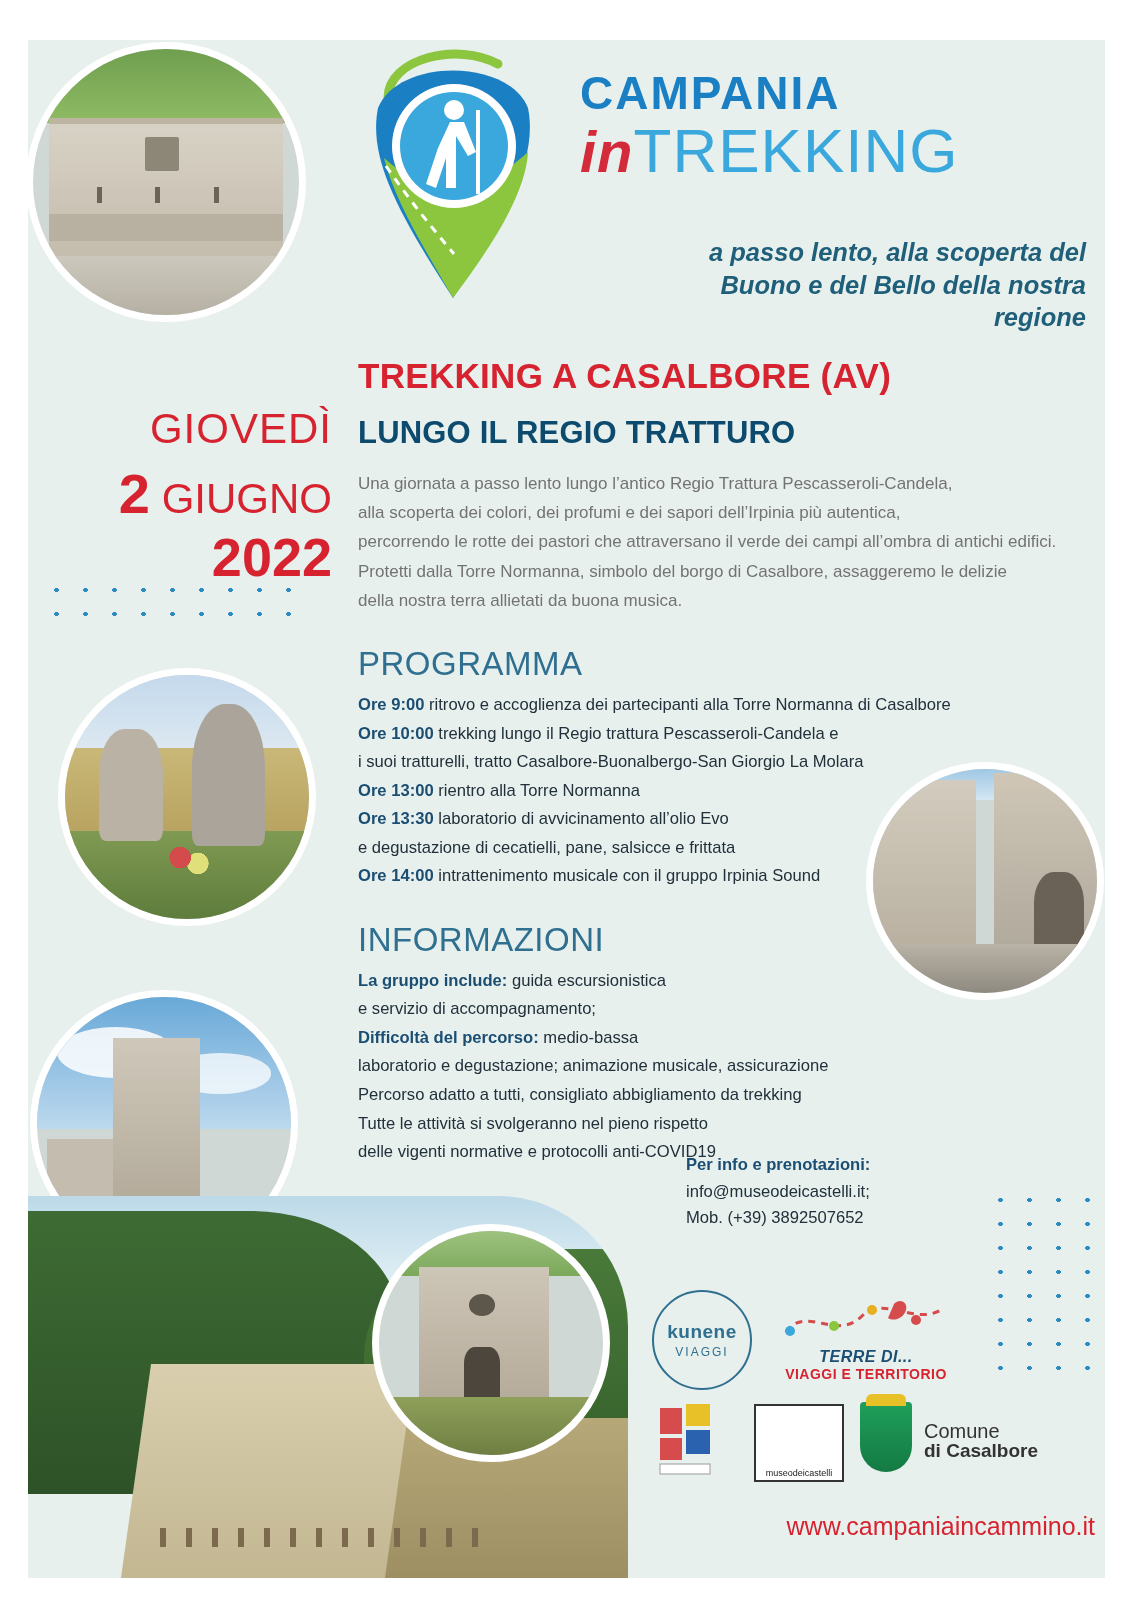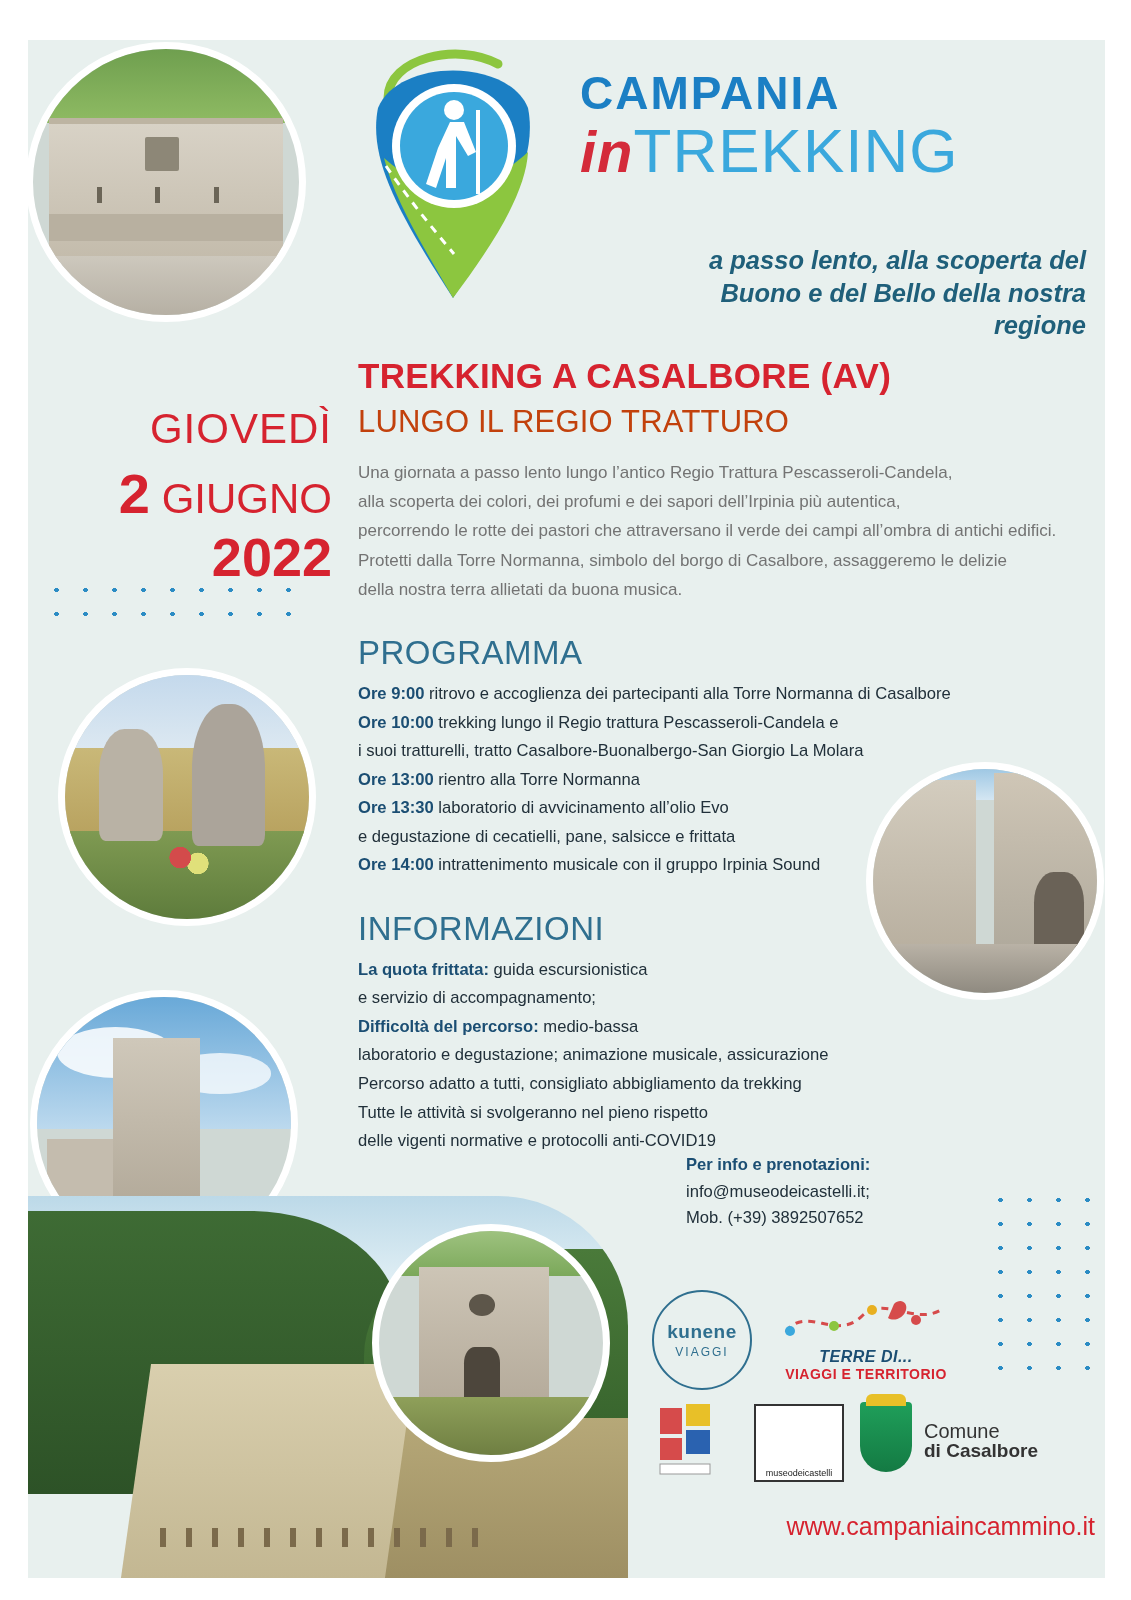--- a/index.html
+++ b/index.html
@@ -204,21 +204,21 @@
     color: #1b7fc4; line-height: 1;
   }
   .logo-cammino {
     font-size: 62px; line-height: 1; margin-top: 4px; color: #3aa8dd; letter-spacing: 1px;
   }
   .logo-cammino .in {
     font-style: italic; font-weight: bold; color: #d42b3a; font-size: 58px;
   }
   .logo-cammino .word { font-weight: 500; }
   .tagline {
-    position: absolute; left: 268px; top: 196px; width: 460px;
+    position: absolute; left: 268px; top: 188px; width: 460px;
     text-align: right;
     font-style: italic; font-weight: bold;
     font-size: 25.5px; line-height: 1.28; color: #1f5f7a;
   }
 
   
   .date-block {
     position: absolute; left: 40px; top: 408px; width: 292px;
     text-align: right; color: #d6232f;
     line-height: 1.0;
@@ -239,21 +239,21 @@
     background-image: radial-gradient(#2b8cc4 2.6px, transparent 2.7px);
     background-size: 29px 24px;
   }
 
   
   .main-col { position: absolute; left: 358px; top: 356px; width: 700px; }
   .title-1 {
     font-size: 35px; font-weight: bold; color: #d6232f; letter-spacing: .3px;
   }
   .title-2 {
-    font-size: 31px; font-weight: normal; color: #c2410c; margin-top: 8px; letter-spacing: .2px;
+    font-size: 31px; font-weight: bold; color: #0c4a6e; margin-top: 19px; letter-spacing: .2px;
   }
   .intro {
     margin-top: 18px; font-size: 17px; line-height: 1.72; color: #737373;
   }
   .section-head {
     font-size: 33px; color: #2f6f8f; margin-top: 30px; letter-spacing: .5px;
   }
   .prog-list { margin-top: 8px; font-size: 16.6px; line-height: 1.72; color: #21303a; }
   .prog-list b { color: #1b4e73; }
   .info-list { margin-top: 8px; font-size: 16.6px; line-height: 1.72; color: #21303a; }
@@ -431,21 +431,21 @@
       <div><b>Ore 10:00</b> <span>trekking lungo il Regio trattura Pescasseroli-Candela e</span></div>
       <div><span>i suoi tratturelli, tratto Casalbore-Buonalbergo-San Giorgio La Molara</span></div>
       <div><b>Ore 13:00</b> <span>rientro alla Torre Normanna</span></div>
       <div><b>Ore 13:30</b> <span>laboratorio di avvicinamento all’olio Evo</span></div>
       <div><span>e degustazione di cecatielli, pane, salsicce e frittata</span></div>
       <div><b>Ore 14:00</b> <span>intrattenimento musicale con il gruppo Irpinia Sound</span></div>
     </div>
 
     <div class="section-head">INFORMAZIONI</div>
     <div class="info-list">
-      <div><b>La quota frittata:</b> <span>guida escursionistica</span></div>
+      <div><b>La gruppo include:</b> <span>guida escursionistica</span></div>
       <div><span>e servizio di accompagnamento;</span></div>
       <div><b>Difficoltà del percorso:</b> <span>medio-bassa</span></div>
       <div><span>laboratorio e degustazione; animazione musicale, assicurazione</span></div>
       <div><span>Percorso adatto a tutti, consigliato abbigliamento da trekking</span></div>
       <div><span>Tutte le attività si svolgeranno nel pieno rispetto</span></div>
       <div><span>delle vigenti normative e protocolli anti-COVID19</span></div>
     </div>
   </div>
 
   <div class="contact">

